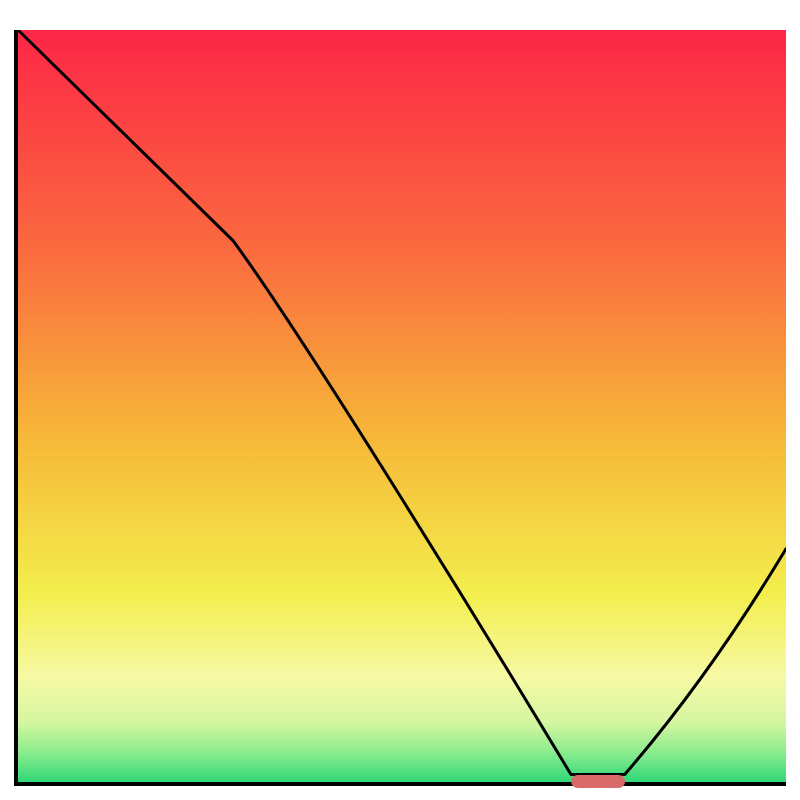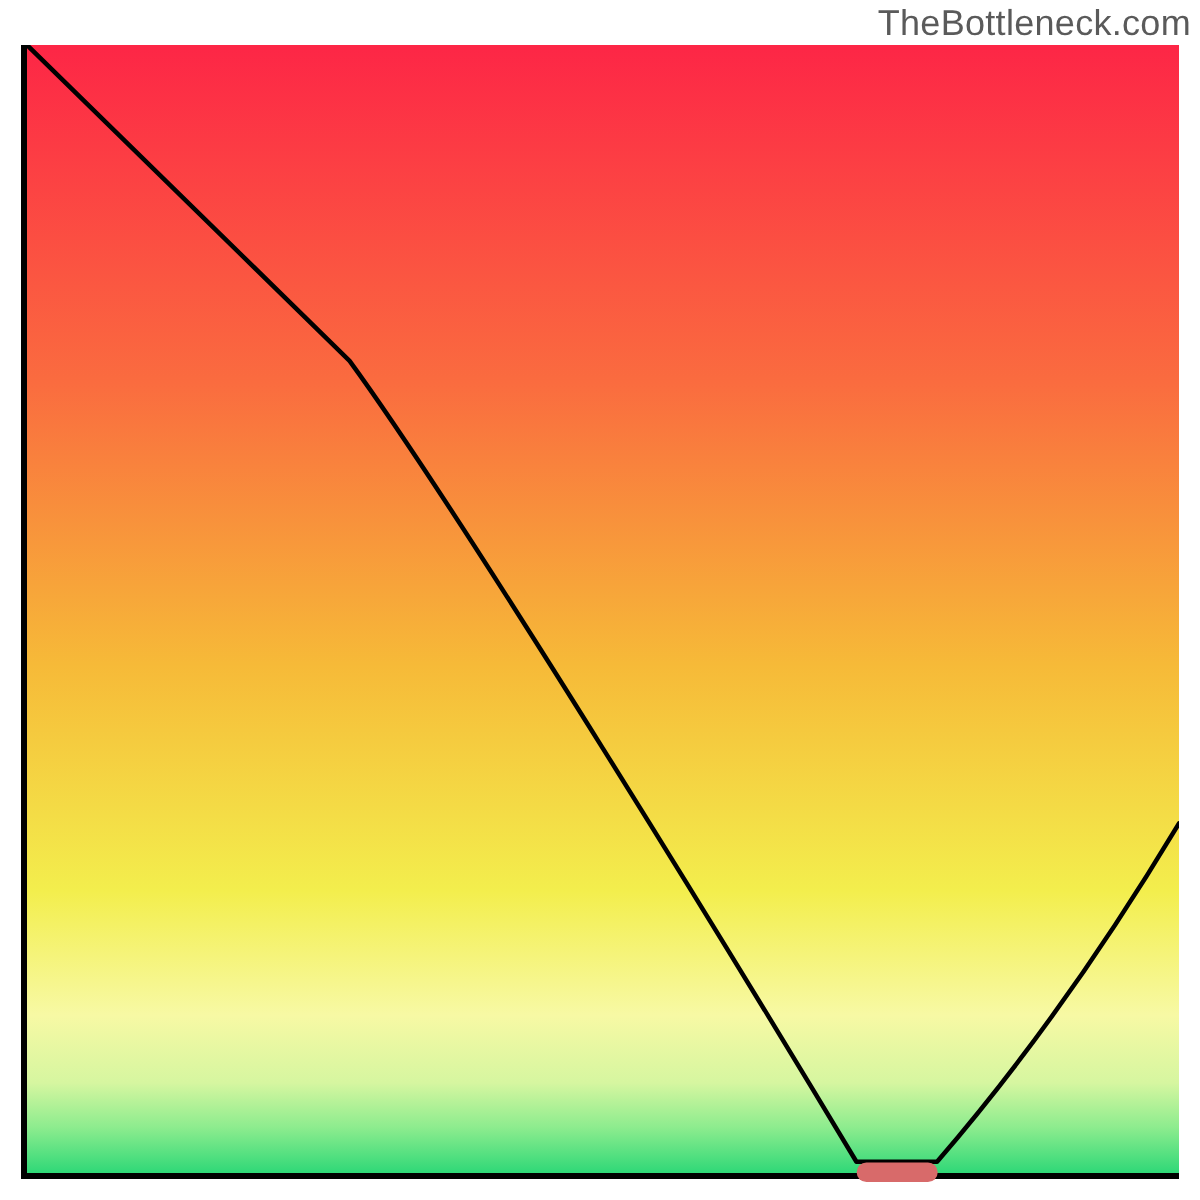--- a/index.html
+++ b/index.html
@@ -58,21 +58,20 @@
     border-radius: 7px;
     transform: translate(-50%, 0);
     z-index: 6;
   }
 </style>
 </head>
 <body>
 
 <div class="chart-container">
 
-  <div class="watermark">TheBottleneck.com</div>
 
   <div class="plot-area">
     <svg class="gradient-bg" viewBox="0 0 768 752" preserveAspectRatio="none">
       <defs>
         <linearGradient id="bg-grad" x1="0" y1="0" x2="0" y2="1">
             <stop offset="0%" stop-color="#fd2646"></stop>
             <stop offset="30%" stop-color="#fa6c3f"></stop>
             <stop offset="55%" stop-color="#f6ba38"></stop>
             <stop offset="75%" stop-color="#f3ee4d"></stop>
             <stop offset="86%" stop-color="#f7f9a4"></stop>

